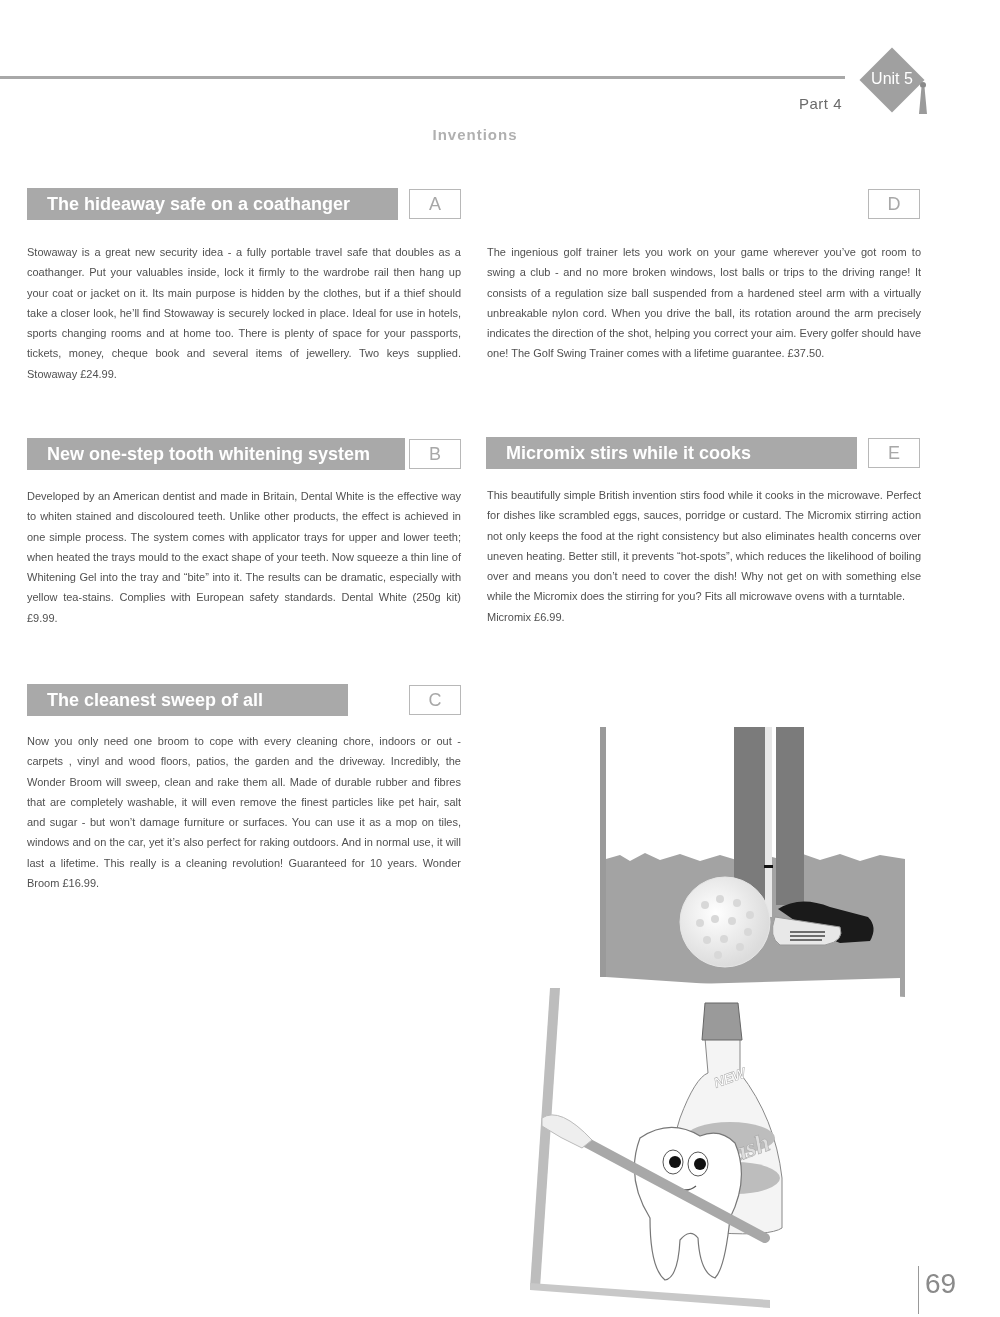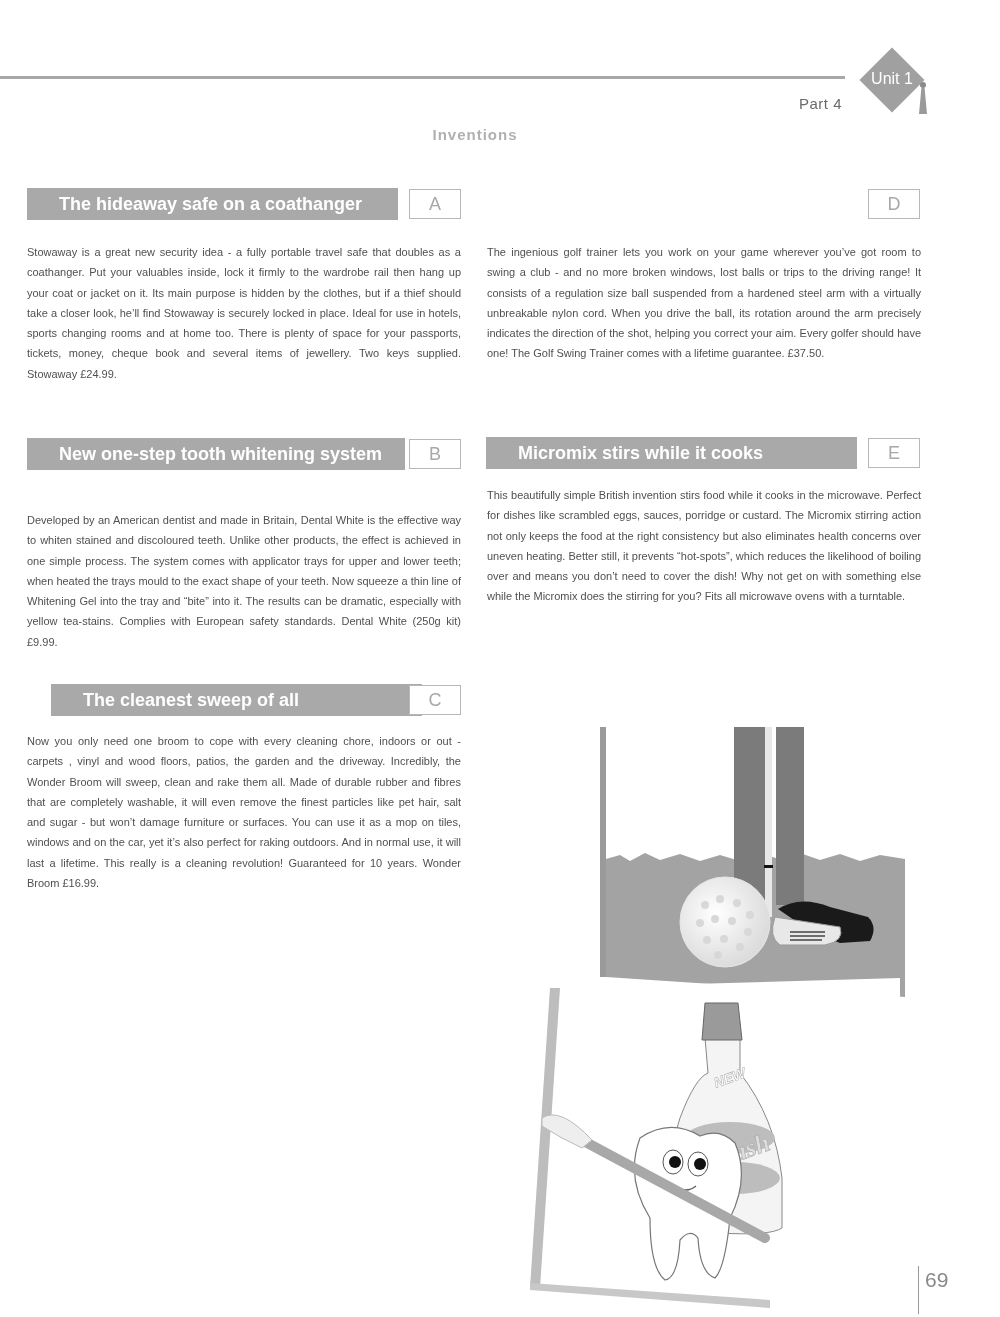--- a/index.html
+++ b/index.html
@@ -8,82 +8,83 @@
   .part-label { position: absolute; left: 799px; top: 56px; font-size: 15px; color: #6a6a6a; letter-spacing: 0.5px; margin-top: 39px; }
   .unit-badge { position: absolute; left: 862px; top: 50px; width: 60px; height: 60px; }
   .unit-diamond { position: absolute; left: 0; top: 0; width: 46px; height: 46px; background: #a0a0a0; transform: translate(7px,7px) rotate(45deg); }
   .unit-text { position: absolute; left: 2px; top: 20px; width: 56px; text-align: center; color: #fff; font-size: 16px; }
   .tassel { position: absolute; left: 918px; top: 82px; width: 10px; height: 34px; }
   .tassel .knot { position:absolute; left:2px; top:0; width:6px; height:6px; border-radius:50%; background:#8a8a8a; }
   .tassel .fringe { position:absolute; left:1px; top:6px; width:8px; height:26px; background:#9a9a9a; clip-path: polygon(30% 0, 70% 0, 100% 100%, 0 100%); }
   .page-title { position: absolute; left: 0; width: 950px; top: 126px; text-align: center; font-size: 15px; font-weight: bold; color: #b0b0b0; letter-spacing: 1px; }
 
   .sec-header { position: absolute; height: 32px; }
-  .sec-bar { position: absolute; left: 0; top: 0; height: 32px; background: #a9a9a9; color: #fff; font-weight: bold; font-size: 18px; line-height: 32px; padding-left: 32px; box-sizing: border-box; }
+  .sec-bar { position: absolute; left: 0; top: 0; height: 32px; background: #a9a9a9; color: #fff; font-weight: bold; font-size: 18px; line-height: 32px; padding-left: 20px; box-sizing: border-box; }
   .sec-letter { position: absolute; top: 1px; width: 52px; height: 30px; border: 1px solid #b8b8b8; box-sizing: border-box; text-align: center; line-height: 28px; font-size: 18px; color: #a8a8a8; background:#fff; }
   .sec-body { position: absolute; width: 434px; font-size: 11px; line-height: 20.3px; text-align: justify; color: #505050; hyphens: manual; }
   .sec-body p { margin: 0; }
 
   .illus-golf { position: absolute; left: 600px; top: 727px; width: 305px; height: 280px; }
   .illus-tooth { position: absolute; left: 520px; top: 978px; width: 380px; height: 330px; }
-  .page-number { position: absolute; left: 925px; top: 1268px; font-size: 21px; color: #8a8a8a; }
+  .page-number { position: absolute; left: 925px; top: 1268px; font-size: 28px; color: #8a8a8a; }
   .page-number-rule { position: absolute; left: 918px; top: 1266px; width: 1px; height: 48px; background: #999; }
 </style>
 </head>
 <body>
 
 <div class="top-rule"></div>
 <div class="part-label">Part  4</div>
 <div class="unit-badge">
   <div class="unit-diamond"></div>
-  <div class="unit-text">Unit 1</div>
+  <div class="unit-text">Unit 5</div>
 </div>
 <div class="tassel">
     <div class="knot"></div>
     <div class="fringe"></div>
   </div>
 <div class="page-title">Inventions</div>
 
 <div class="sec-header" style="left:27px; top:188px; width:435px;">
   <div class="sec-bar" style="width:371px;">The hideaway safe on a coathanger</div>
   <div class="sec-letter" style="left:382px;">A</div>
 </div>
 <div class="sec-body" style="left:27px; top:242px;">
     <p>Stowaway is a great new security idea - a fully portable travel safe that doubles as a coathanger. Put your valuables inside, lock it firmly to the wardrobe rail then hang up your coat or jack­et on it. Its main purpose is hidden by the clothes, but if a thief should take a closer look, he’ll find Stowaway is securely locked in place. Ideal for use in hotels, sports changing rooms and at home too. There is plenty of space for your passports, tickets, money, cheque book and several items of jewellery. Two keys supplied. Stowaway £24.99.</p>
   </div>
 
 <div class="sec-header" style="left:27px; top:438px; width:435px;">
   <div class="sec-bar" style="width:378px;">New one-step tooth whitening system</div>
   <div class="sec-letter" style="left:382px;">B</div>
 </div>
-<div class="sec-body" style="left:27px; top:486px;margin-top:24px;">
+<div class="sec-body" style="left:27px; top:486px;">
     <p>Developed by an American dentist and made in Britain, Dental White is the effective way to whiten stained and discoloured teeth. Unlike other products, the effect is achieved in one sim­ple process. The system comes with applicator trays for upper and lower teeth; when heated the trays mould to the exact shape of your teeth. Now squeeze a thin line of Whitening Gel into the tray and “bite” into it. The results can be dramatic, especially with yellow tea-stains. Complies with European safety standards. Dental White (250g kit) £9.99.</p>
   </div>
 
 <div class="sec-header" style="left:27px; top:684px; width:435px;">
-  <div class="sec-bar" style="width:371px;margin-left:24px;">The cleanest sweep of all</div>
+  <div class="sec-bar" style="width:321px;">The cleanest sweep of all</div>
   <div class="sec-letter" style="left:382px;">C</div>
 </div>
 <div class="sec-body" style="left:27px; top:731px;">
     <p>Now you only need one broom to cope with every cleaning chore, indoors or out - carpets , vinyl and wood floors, patios, the garden and the driveway. Incredibly, the Wonder Broom will sweep, clean and rake them all. Made of durable rubber and fibres that are completely washable, it will even remove the finest particles like pet hair, salt and sugar - but won’t damage furniture or surfaces. You can use it as a mop on tiles, windows and on the car, yet it’s also perfect for raking outdoors. And in normal use, it will last a lifetime. This really is a cleaning revo­lution! Guaranteed for 10 years. Wonder Broom £16.99.</p>
   </div>
 
 <div class="sec-header" style="left:486px; top:188px; width:435px;">
   <div class="sec-letter" style="left:382px;">D</div>
 </div>
 <div class="sec-body" style="left:487px; top:242px;">
     <p>The ingenious golf trainer lets you work on your game wherev­er you’ve got room to swing a club - and no more broken win­dows, lost balls or trips to the driving range! It consists of a reg­ulation size ball suspended from a hardened steel arm with a virtually unbreakable nylon cord. When you drive the ball, its rotation around the arm precisely indicates the direction of the shot, helping you correct your aim. Every golfer should have one! The Golf Swing Trainer comes with a lifetime guarantee. £37.50.</p>
   </div>
 
 <div class="sec-header" style="left:486px; top:437px; width:435px;">
   <div class="sec-bar" style="width:371px;">Micromix stirs while it cooks</div>
   <div class="sec-letter" style="left:382px;">E</div>
 </div>
 <div class="sec-body" style="left:487px; top:485px;">
   <p>This beautifully simple British invention stirs food while it cooks in the microwave. Perfect for dishes like scrambled eggs, sauces, porridge or custard. The Micromix stirring action not only keeps the food at the right consistency but also eliminates health concerns over uneven heating. Better still, it prevents “hot-spots”, which reduces the likelihood of boiling over and means you don’t need to cover the dish! Why not get on with something else while the Micromix does the stirring for you? Fits all microwave ovens with a turntable.</p>
+  <p style="text-align:left;">Micromix  £6.99.</p>
 </div>
 
 <svg class="illus-golf" viewBox="0 0 305 280">
   <defs>
     <radialGradient id="ballg" cx="40%" cy="40%" r="60%">
         <stop offset="0" stop-color="#ffffff"></stop>
         <stop offset="1" stop-color="#dcdcdc"></stop>
       </radialGradient>
   </defs>
   <rect x="0" y="0" width="305" height="280" fill="#ffffff"></rect>

